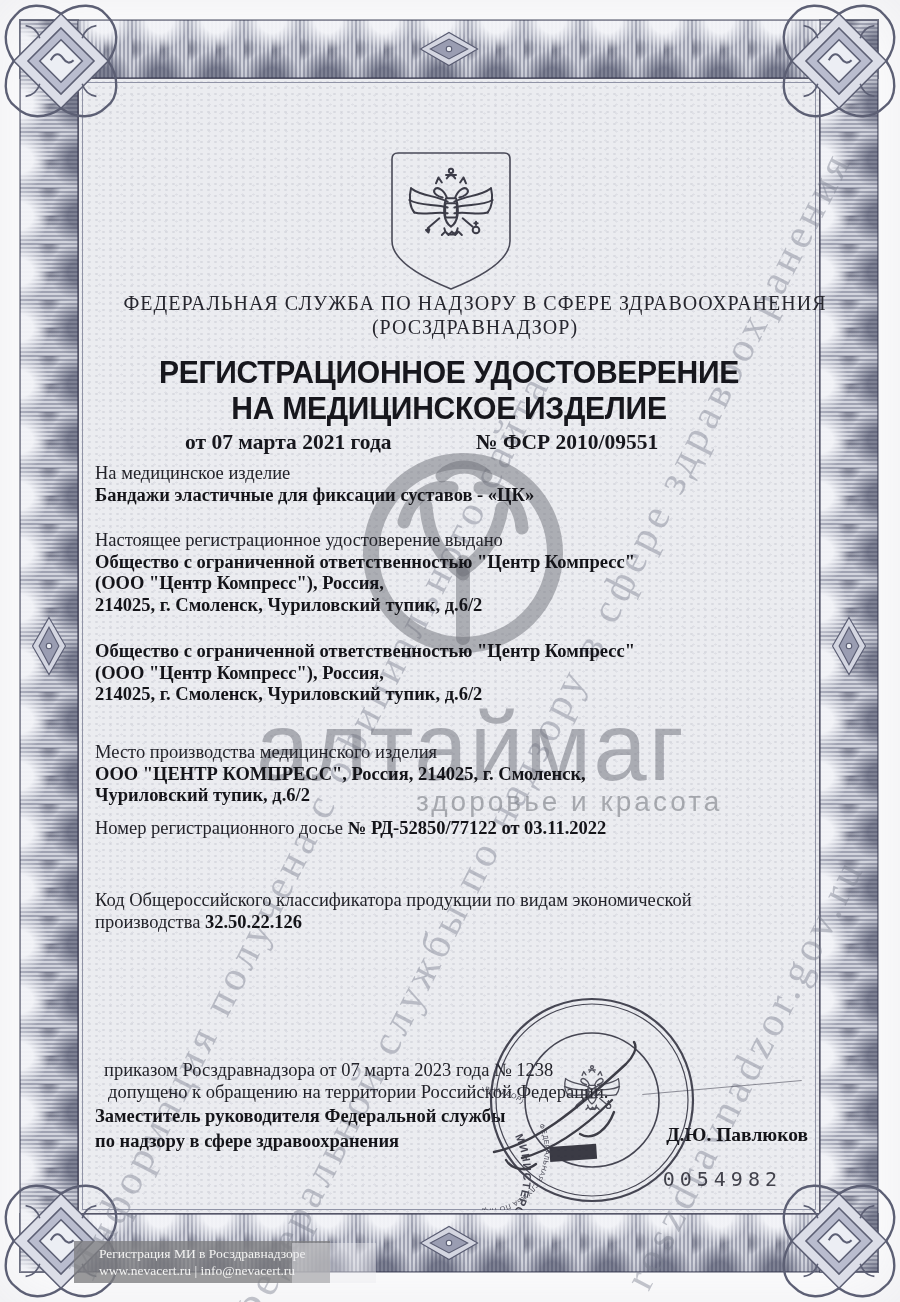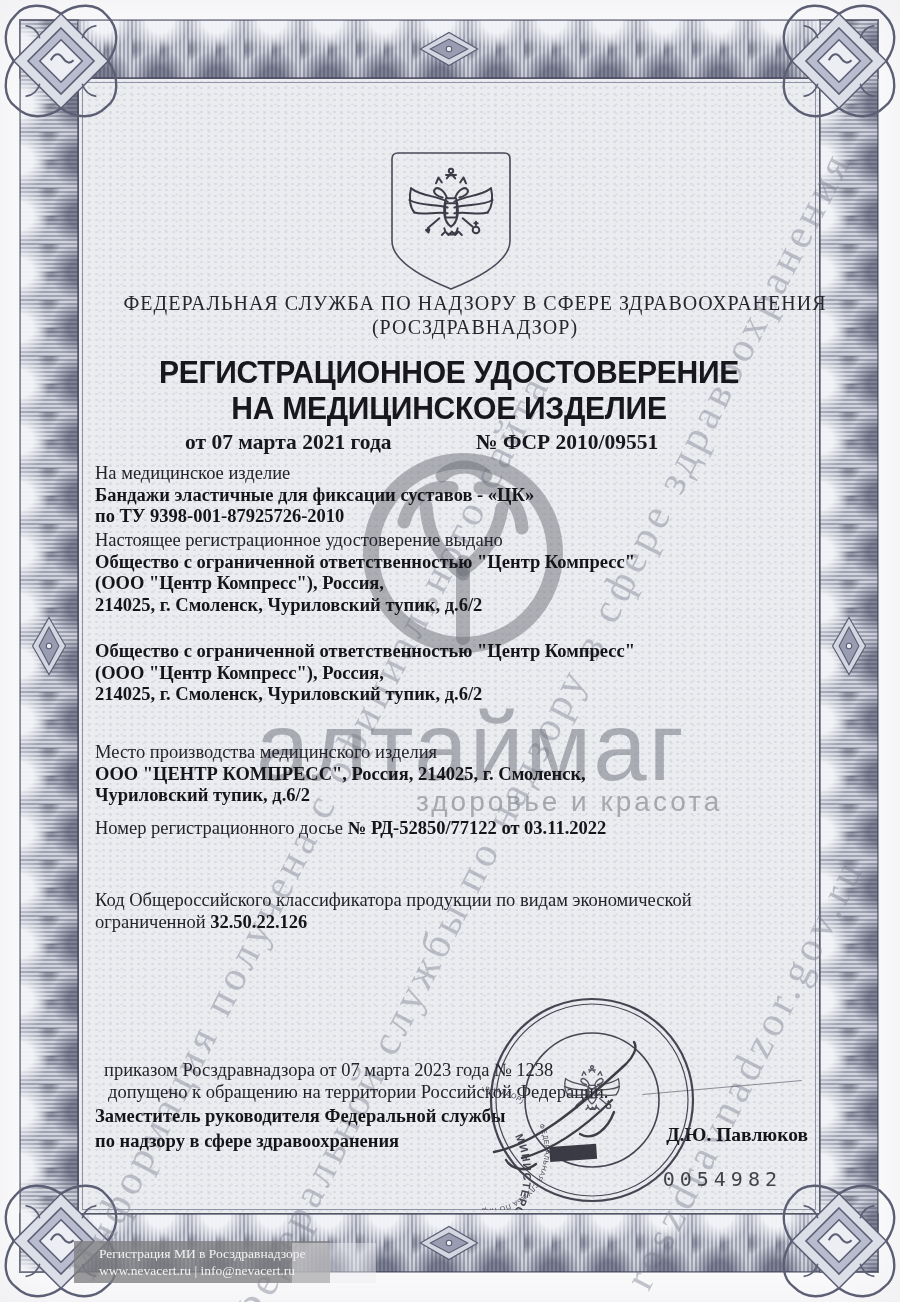--- a/index.html
+++ b/index.html
@@ -182,21 +182,20 @@
   <div class="txt center doc-title" style="top:355px">РЕГИСТРАЦИОННОЕ УДОСТОВЕРЕНИЕ</div>
   <div class="txt center doc-title" style="top:391px">НА МЕДИЦИНСКОЕ ИЗДЕЛИЕ</div>
   <div class="txt dateline">
     <span style="left:185px;top:430px">от  07 марта 2021 года</span>
     <span style="left:476px;top:430px">№  ФСР 2010/09551</span>
   </div>
 
   <div class="txt para" style="top:463px">
     <div>На медицинское изделие</div>
     <b>Бандажи эластичные для фиксации суставов - «ЦК»</b><br>
-    <b>по ТУ 9398-001-87925726-2010</b>
   </div>
   <div class="txt para" style="top:530px">
     <div>Настоящее регистрационное удостоверение выдано</div>
     <b>Общество с ограниченной ответственностью "Центр Компресс"</b><br>
     <b>(ООО "Центр Компресс"), Россия,</b><br>
     <b>214025, г. Смоленск, Чуриловский тупик, д.6/2</b>
   </div>
   <div class="txt para" style="top:641px">
     <b>Общество с ограниченной ответственностью "Центр Компресс"</b><br>
     <b>(ООО "Центр Компресс"), Россия,</b><br>
@@ -205,21 +204,21 @@
   <div class="txt para" style="top:742px">
     <div>Место производства медицинского изделия</div>
     <b>ООО "ЦЕНТР КОМПРЕСС", Россия, 214025, г. Смоленск,</b><br>
     <b>Чуриловский тупик, д.6/2</b>
   </div>
   <div class="txt para" style="top:818px">
     <span>Номер регистрационного досье </span><b>№ РД-52850/77122 от 03.11.2022</b>
   </div>
   <div class="txt para" style="top:890px">
     <div>Код Общероссийского классификатора продукции по видам экономической</div>
-    <span>ограниченной </span><b>32.50.22.126</b>
+    <span>производства </span><b>32.50.22.126</b>
   </div>
 
   <div class="txt close-line" style="left:104px;top:1060px">приказом Росздравнадзора от 07 марта 2023 года № 1238</div>
   <div class="txt close-line" style="left:108px;top:1082px">допущено к обращению на территории Российской Федерации.</div>
   <div class="txt close-line bold" style="left:95px;top:1106px">Заместитель руководителя Федеральной службы</div>
   <div class="txt close-line bold" style="left:95px;top:1131px">по надзору в сфере здравоохранения</div>
   <div class="txt close-line bold" style="right:92px;top:1124px;font-size:19.5px">Д.Ю. Павлюков</div>
   <div class="txt serial" style="right:118px;top:1167px">0054982</div>
   <div class="sig-line"></div>
 

